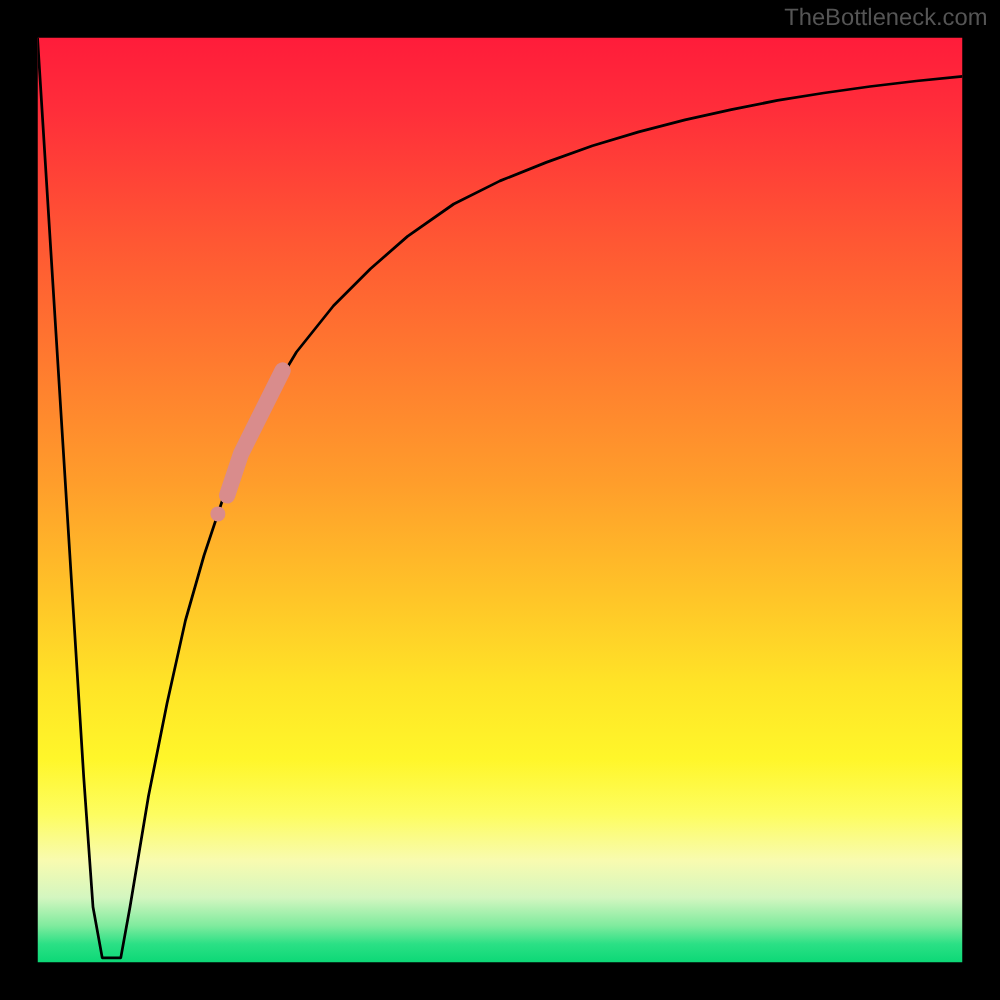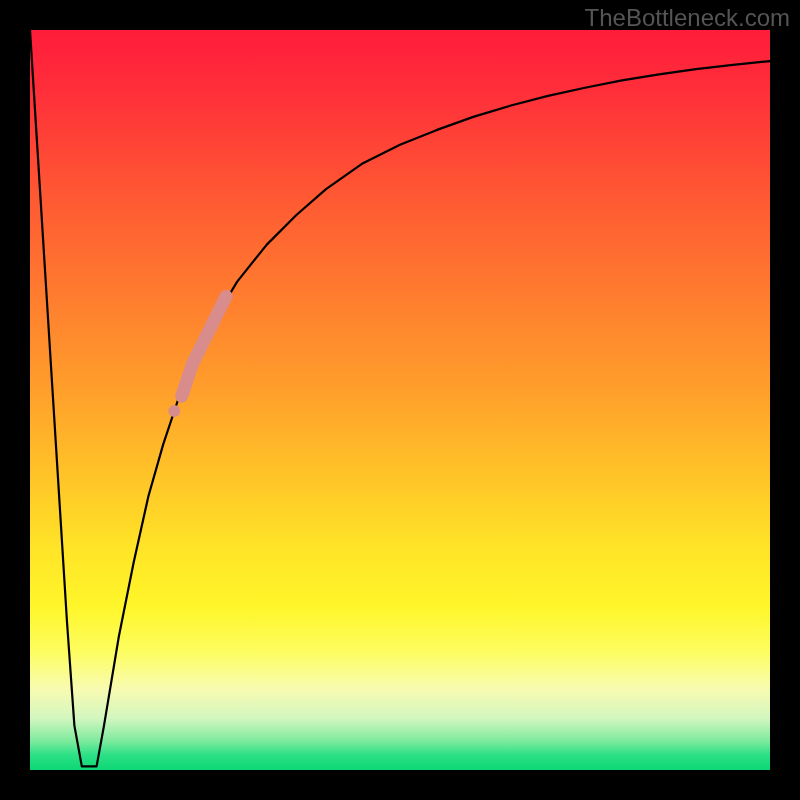--- a/index.html
+++ b/index.html
@@ -8,21 +8,21 @@
     width: 800px;
     height: 800px;
     position: relative;
     background: #000;
   }
   .watermark {
     position: absolute;
     top: 4px;
     right: 10px;
     font-family: Arial, Helvetica, sans-serif;
-    font-size: 24px;
+    font-size: 19px;
     color: #555555;
     letter-spacing: 0px;
     z-index: 10;
   }
   .plot-area {
     position: absolute;
     left: 30px;
     top: 30px;
     width: 740px;
     height: 740px;

